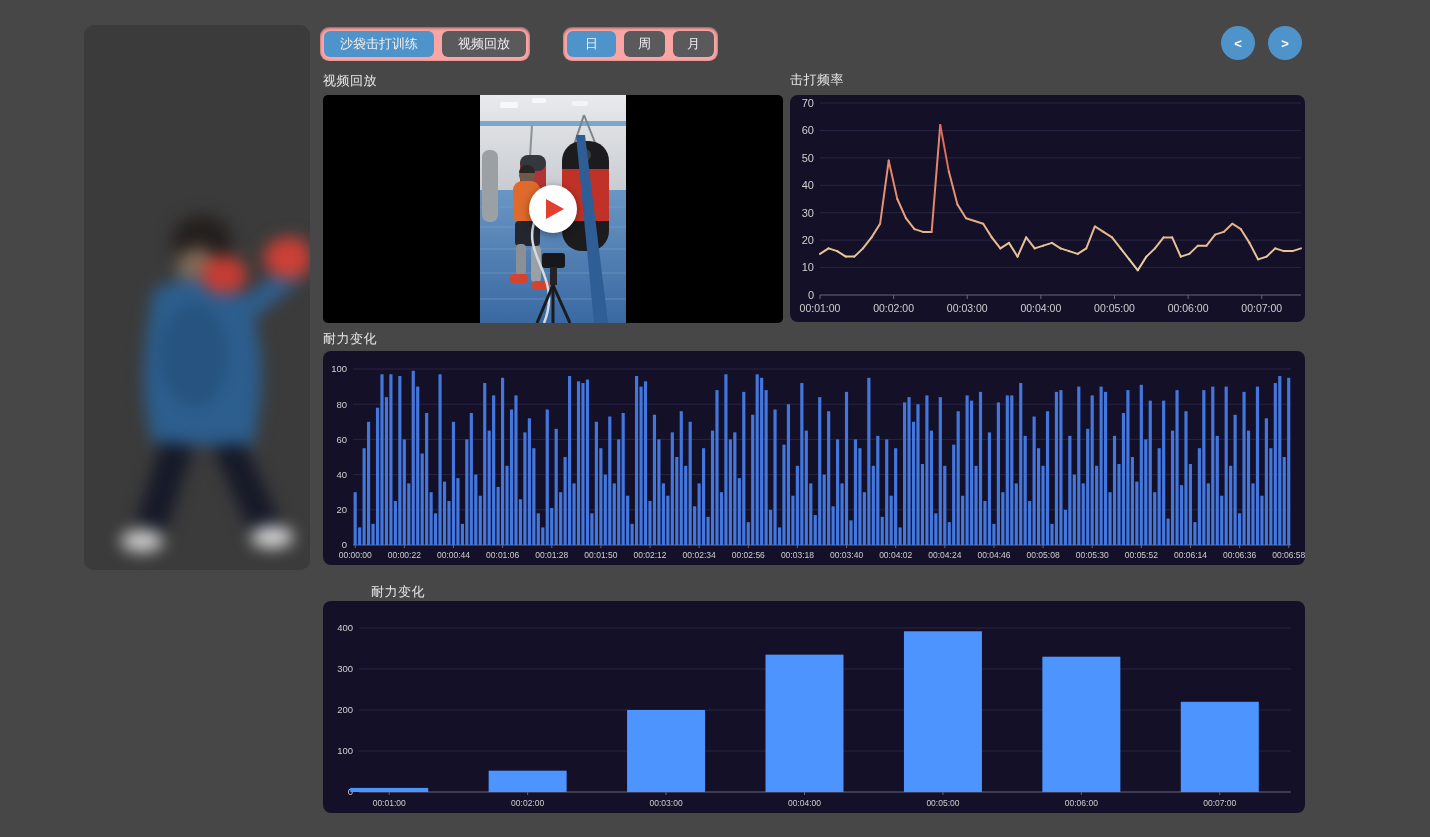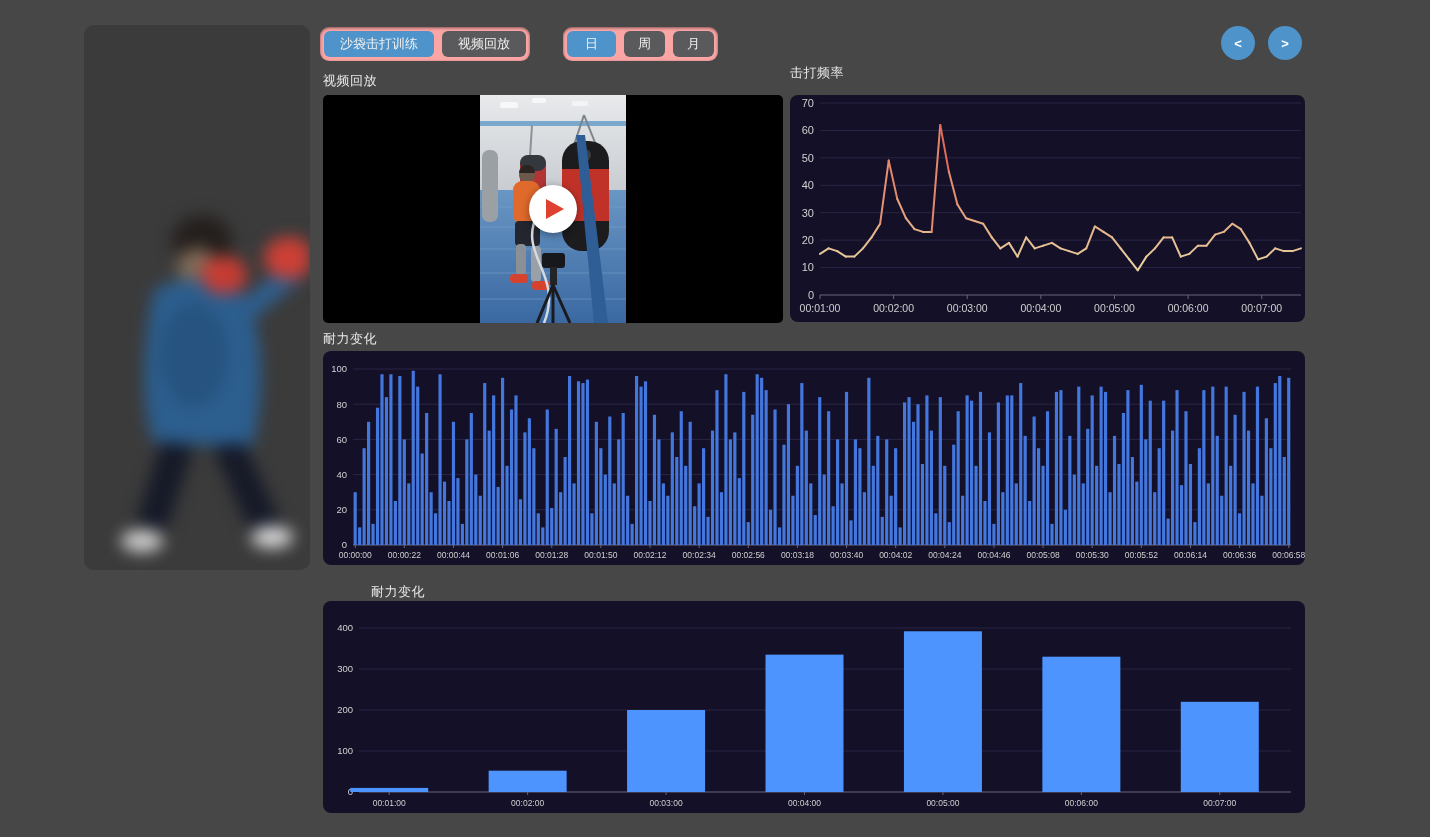--- a/index.html
+++ b/index.html
@@ -111,21 +111,21 @@
         <line x1="73" y1="190" x2="73" y2="228"></line>
     </g>
   </svg>
   <button id="play-btn" class="abs">
     <svg width="22" height="24" viewBox="0 0 22 24">
       <polygon id="play-tri" points="2,2 20,12 2,22" fill="#e0402f"></polygon>
     </svg>
   </button>
 </div>
 
-<div class="abs sec-title" style="left:790px;top:64px;">击打频率</div>
+<div class="abs sec-title" style="left:790px;top:71px;">击打频率</div>
 <div class="abs chart-panel" style="left:790px;top:95px;width:515px;height:227px;">
   <svg id="freq-svg" width="515" height="227">
       <text x="24" y="203.85" fill="#d0d0d0" font-size="11" text-anchor="end">0</text>
       <line x1="30" y1="172.57142857142858" x2="511" y2="172.57142857142858" stroke="#2a2545" stroke-width="1"></line>
       <text x="24" y="176.42142857142858" fill="#d0d0d0" font-size="11" text-anchor="end">10</text>
       <line x1="30" y1="145.14285714285714" x2="511" y2="145.14285714285714" stroke="#2a2545" stroke-width="1"></line>
       <text x="24" y="148.99285714285713" fill="#d0d0d0" font-size="11" text-anchor="end">20</text>
       <line x1="30" y1="117.71428571428572" x2="511" y2="117.71428571428572" stroke="#2a2545" stroke-width="1"></line>
       <text x="24" y="121.56428571428572" fill="#d0d0d0" font-size="11" text-anchor="end">30</text>
       <line x1="30" y1="90.28571428571429" x2="511" y2="90.28571428571429" stroke="#2a2545" stroke-width="1"></line>

